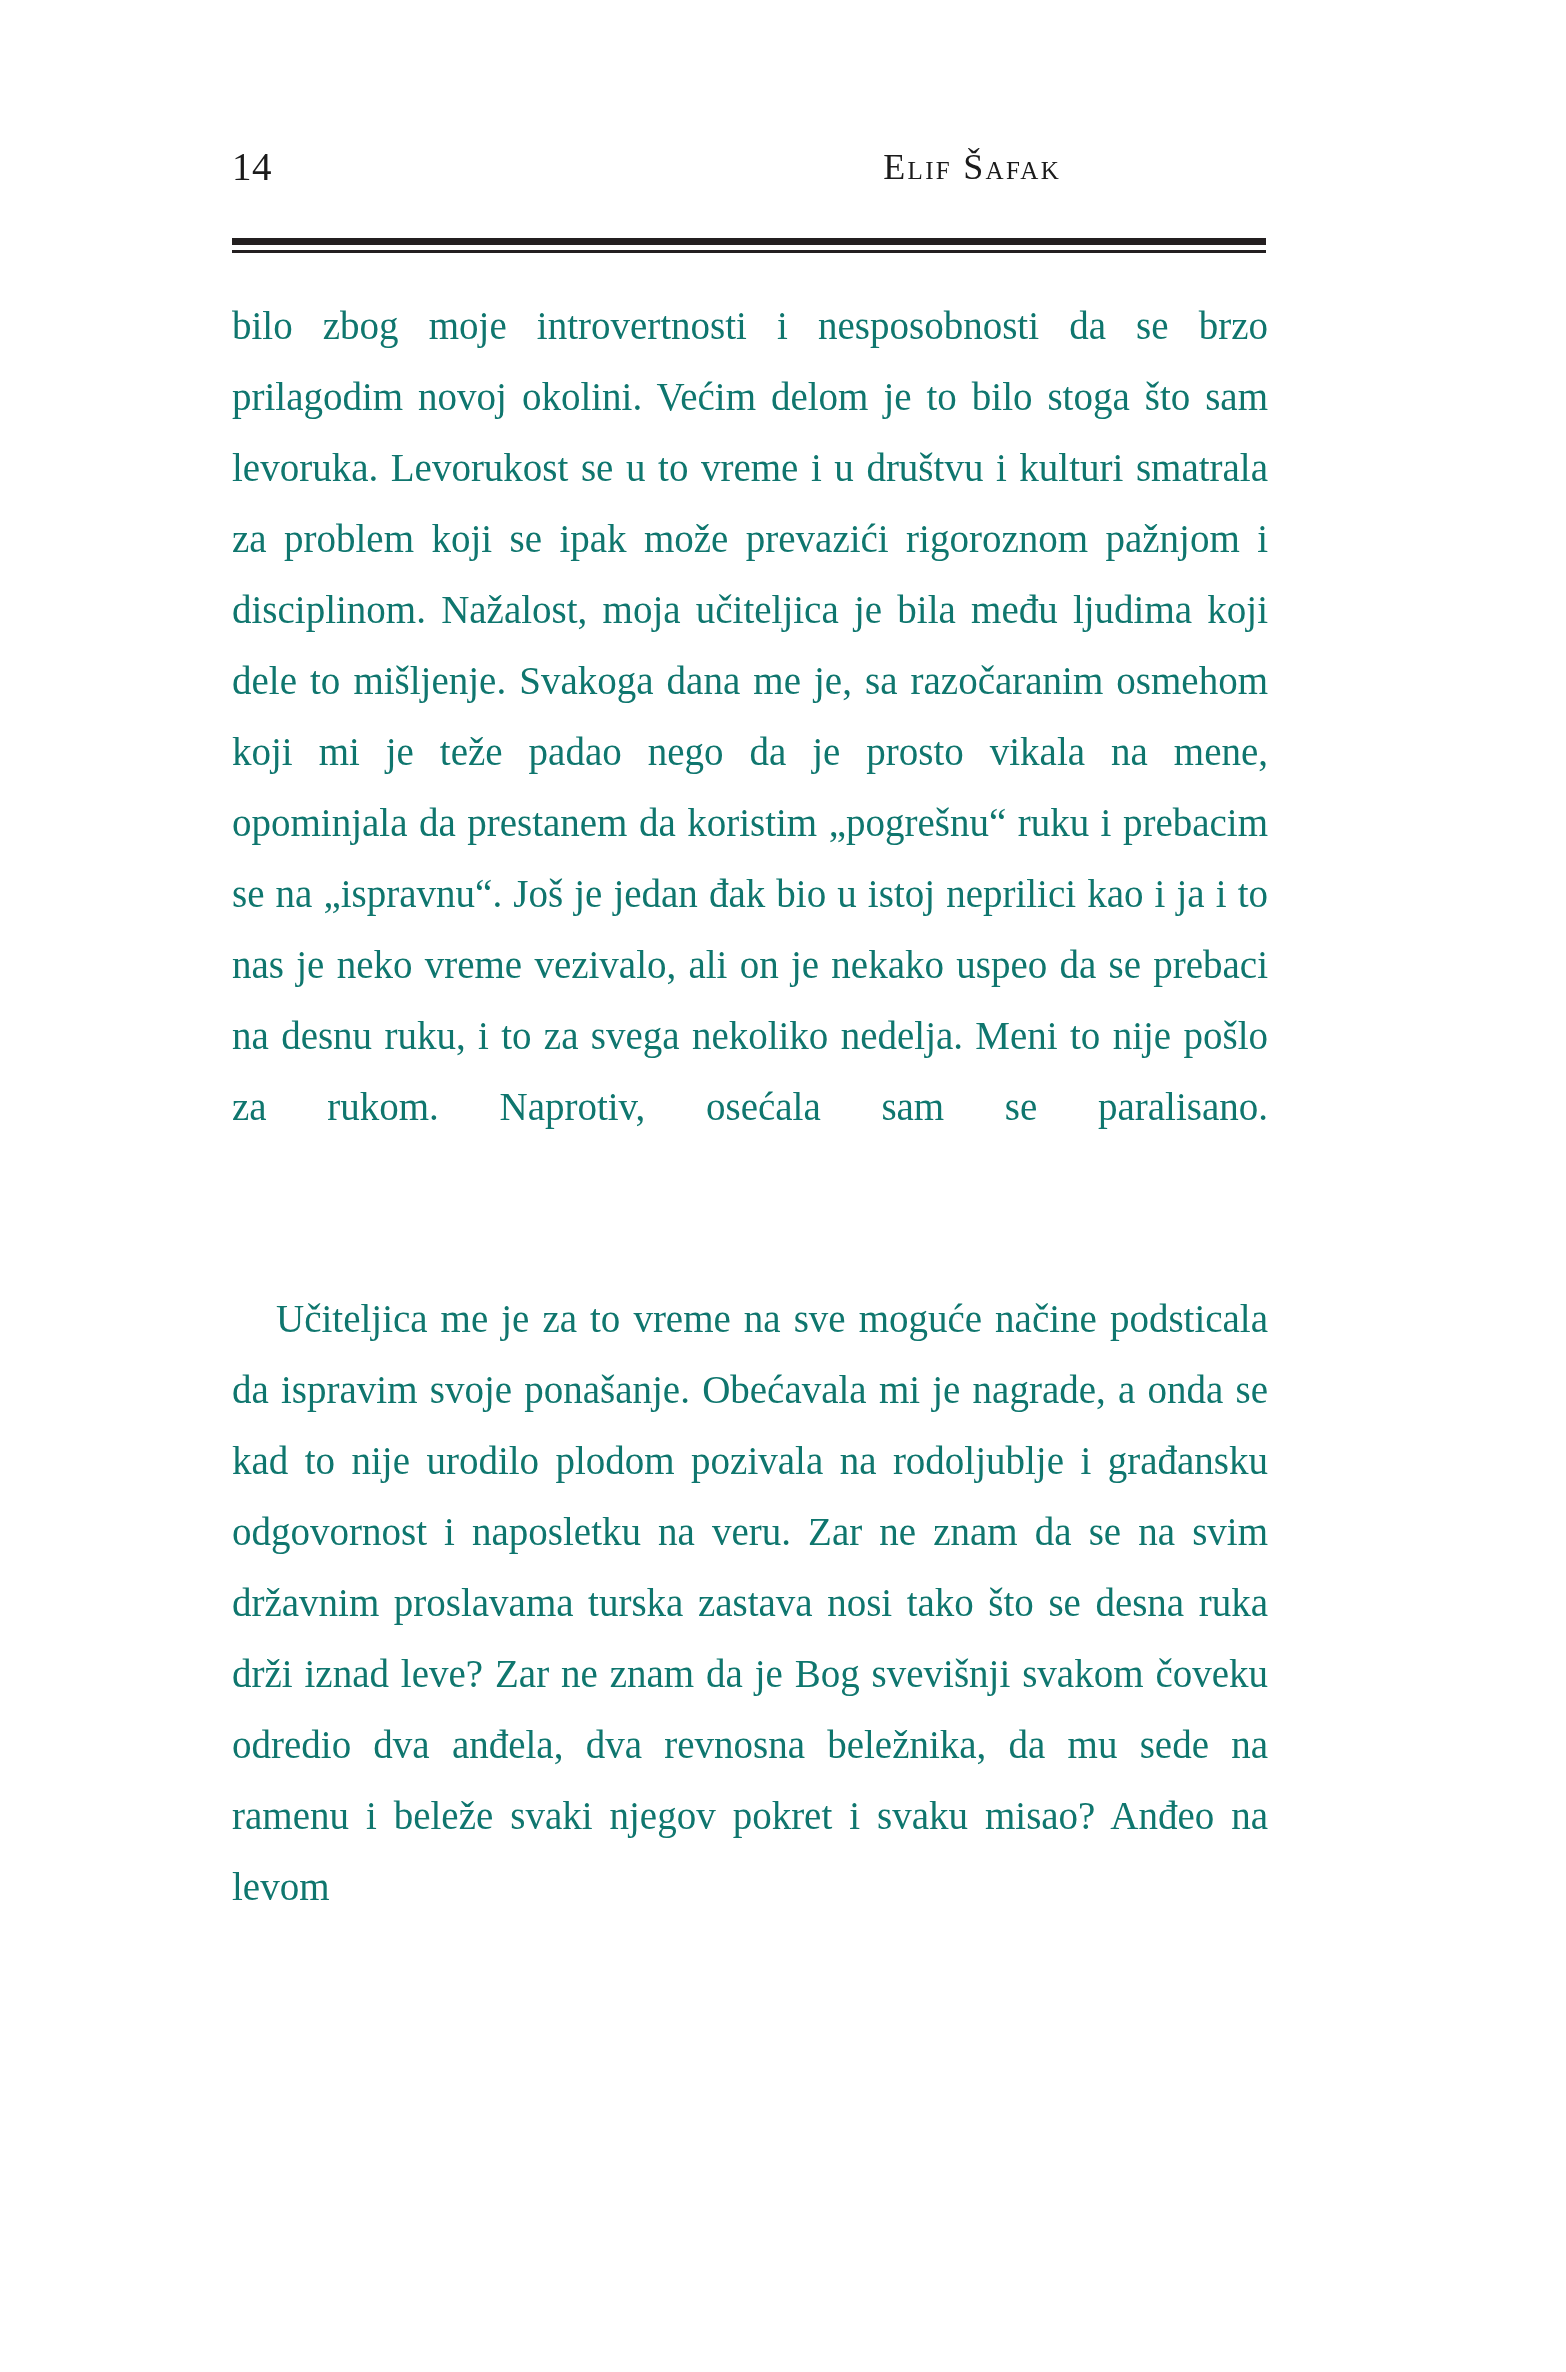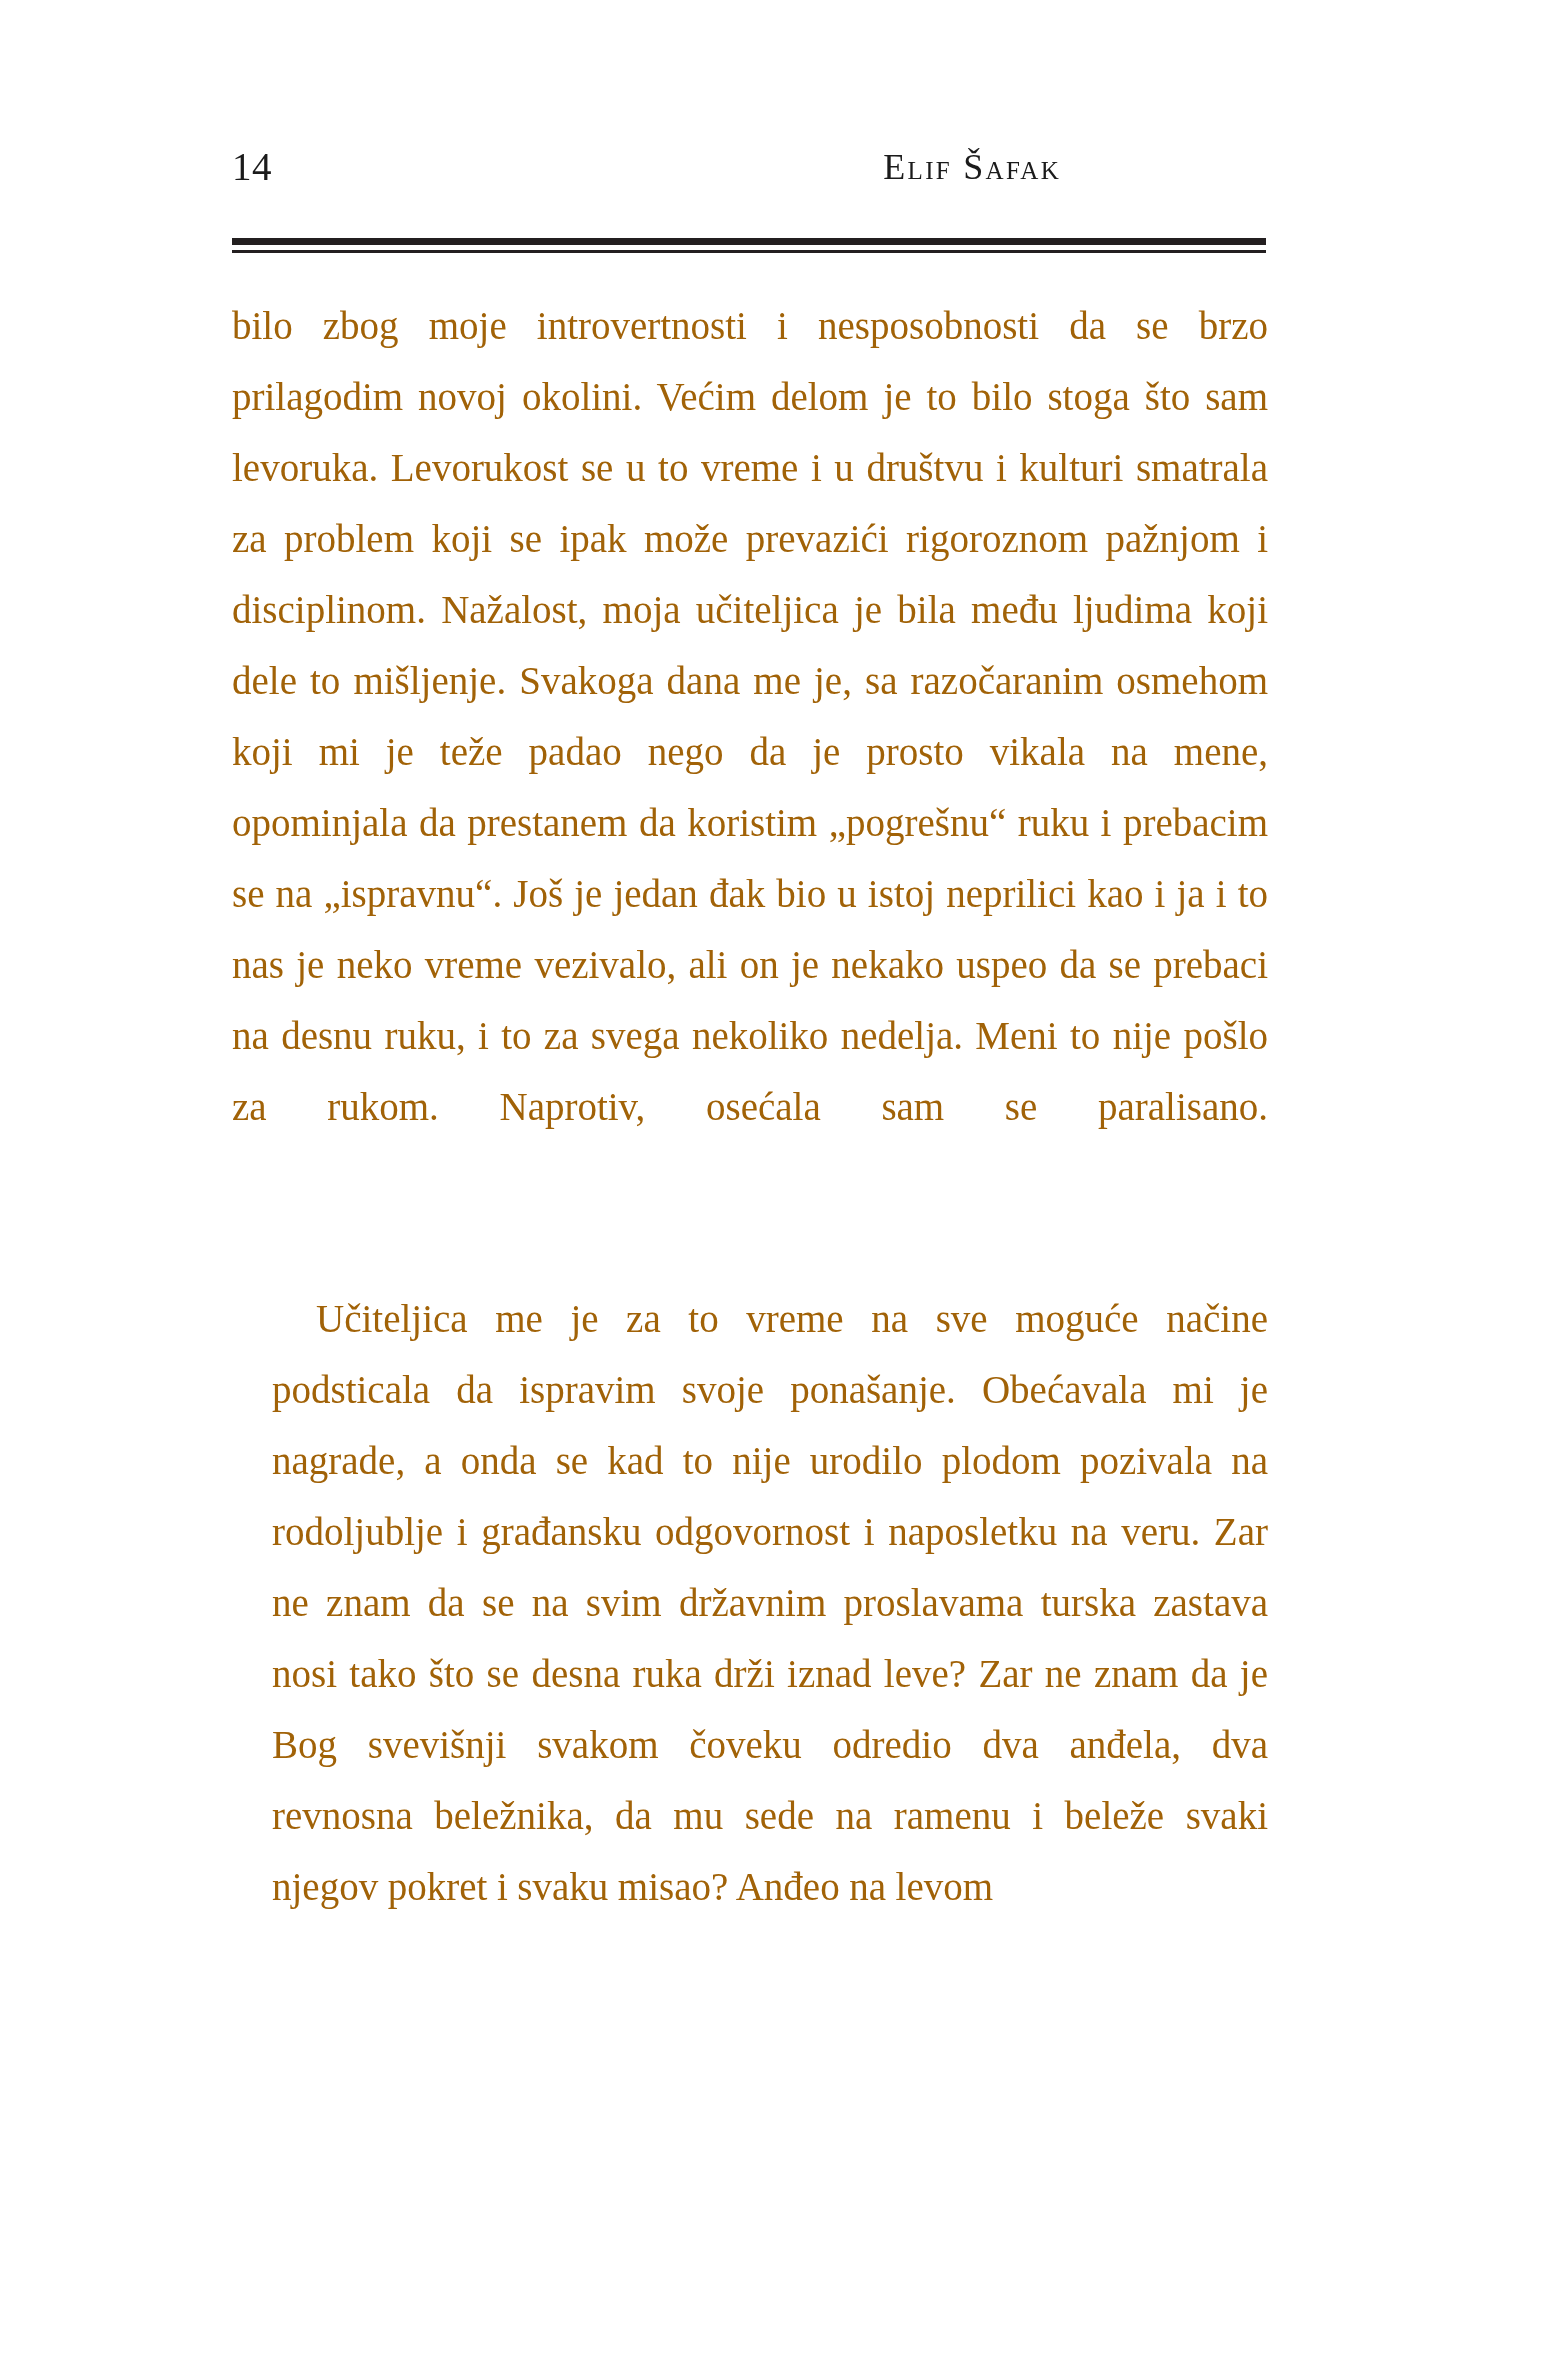--- a/index.html
+++ b/index.html
@@ -94,29 +94,28 @@
     top: 290px;
     width: 1036px;
   }
 
   .para {
     margin: 0;
     font-size: 39px;
     line-height: 71px;
     text-align: justify;
     text-justify: inter-word;
-    color: #a16207;
+    color: #0f766e;
     word-spacing: -0.2px;
     hyphens: manual;
     -webkit-hyphens: manual;
   }
 
   .para.indent {
     text-indent: 44px;
-    margin-left: 40px;
   }
 
   .para-gap {
     height: 70px;
   }
 
   .nobreak-last > :last-child { }
 
   
   .para:after {

